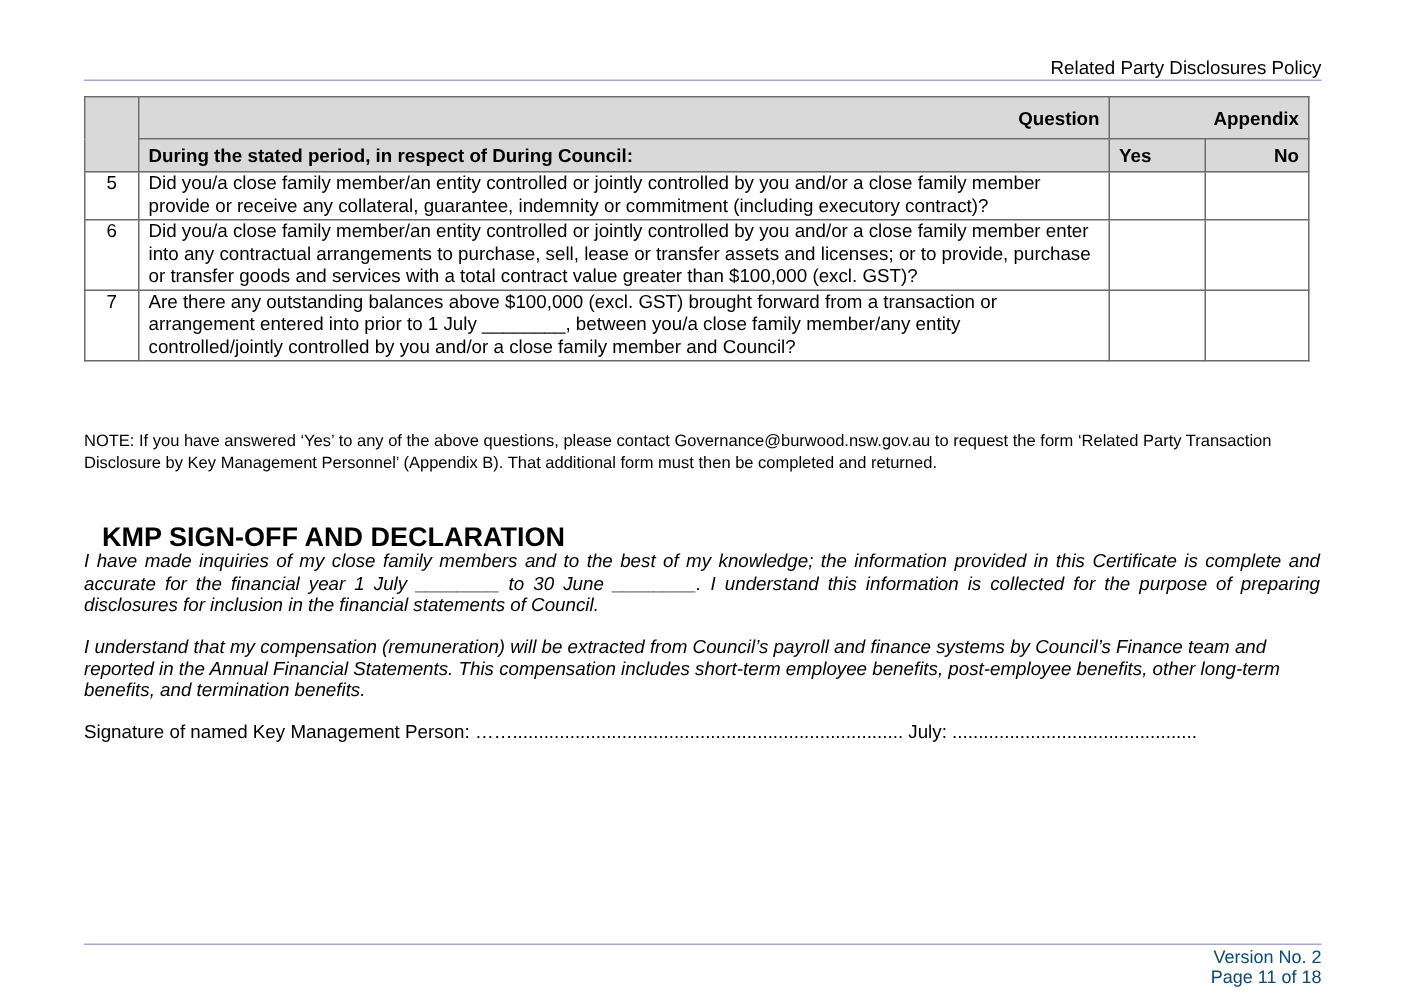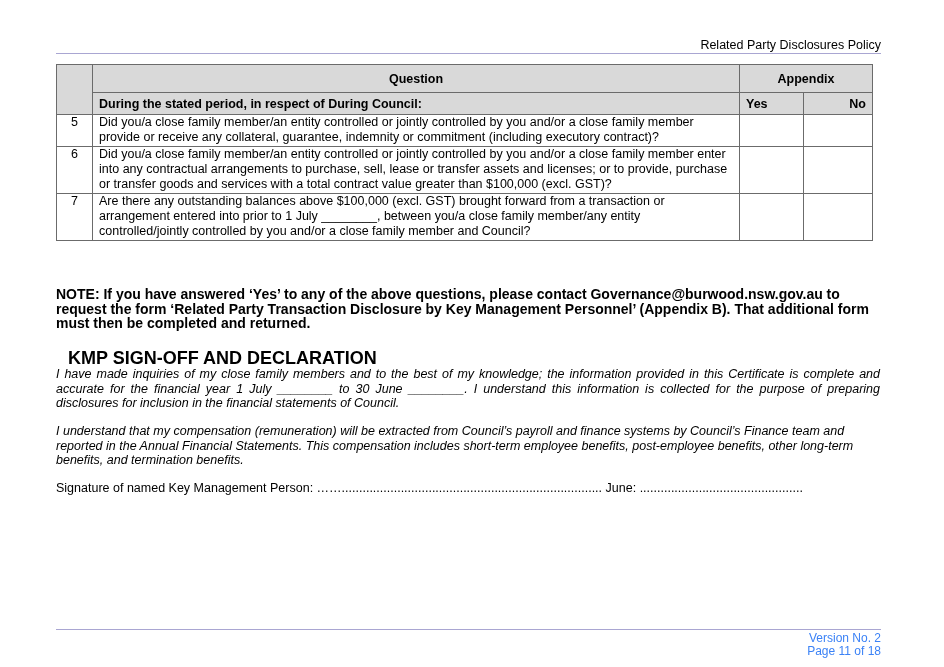--- a/index.html
+++ b/index.html
@@ -9,37 +9,37 @@
   .rule { position: absolute; left: 56px; width: 825px; height: 1px; background: #a9a6d2; }
   .rule.top { top: 53px; }
   .rule.bottom { top: 629px; }
   table.q { position: absolute; left: 56px; top: 64px; width: 817px; border-collapse: collapse;
             font-size: 12.5px; }
   table.q td, table.q th { border: 1px solid #6b6b6b; padding: 0 6px; vertical-align: top; }
   table.q th { background: #d9d9d9; font-weight: bold; }
   .c-num { width: 23px; text-align: center; }
   .c-yes { width: 51px; text-align: left; }
   .c-no { width: 56px; text-align: right; }
-  tr.h1 th { height: 27px; vertical-align: middle; text-align: center; }
+  tr.h1 th { height: 27px; vertical-align: middle; text-align: right; }
   tr.h2 th { height: 21px; vertical-align: middle; }
   tr.h2 th.sub { text-align: left; }
   td.qtext { line-height: 15px; padding-top: 4px; padding-bottom: 4px; }
   td.num { text-align: center; padding-top: 4px; }
   tr.r5 td { height: 31px; }
   tr.r6 td { height: 46px; }
   tr.r7 td { height: 46px; }
-  .note { position: absolute; left: 56px; top: 287px; width: 824px; font-size: 14px;
-          font-weight: bold; line-height: 14.5px; }
+  .note { position: absolute; left: 56px; top: 287px; width: 824px; font-size: 11px;
+          font-weight: normal; line-height: 14.5px; }
   .kmp-heading { position: absolute; left: 56px; top: 348px; font-size: 18px; font-weight: bold; margin-left: 12px; }
   .para { position: absolute; left: 56px; width: 824px; font-size: 12.5px; line-height: 14.5px; font-style: italic; }
   .para.p1 { top: 367px; text-align: justify; }
   .para.p2 { top: 424px; }
   .sig { position: absolute; left: 56px; top: 481px; font-size: 12.5px; white-space: nowrap; }
   .footer { position: absolute; right: 63px; top: 632px; text-align: right; font-size: 12px;
-            color: #3b82f6; line-height: 13px; }
+            color: #0c4a6e; line-height: 13px; }
 </style>
 </head>
 <body>
 
 <div class="header-title">Related Party Disclosures Policy</div>
 <div class="rule top"></div>
 
 <table class="q">
   <tbody>
       <tr class="h1">
@@ -75,21 +75,21 @@
 
 <div class="note">NOTE: If you have answered ‘Yes’ to any of the above questions, please contact Governance@burwood.nsw.gov.au to request the form ‘Related Party Transaction Disclosure by Key Management Personnel’ (Appendix B).  That additional form must then be completed and returned.</div>
 
 <div class="kmp-heading">KMP SIGN-OFF AND DECLARATION</div>
 <div class="para p1">I have made inquiries of my close family members and to the best of my knowledge; the information provided in this Certificate is complete and accurate for the financial year 1 July ________ to 30 June ________. I understand this information is collected for the purpose of preparing disclosures for inclusion in the financial statements of Council.</div>
 <div class="para p2">I understand that my compensation (remuneration) will be extracted from Council’s payroll and finance systems by Council’s Finance team and reported in the Annual Financial Statements. This compensation includes short-term employee benefits, post-employee benefits, other long-term benefits, and termination benefits.</div>
 
 <div class="sig">
   <span>Signature of named Key Management Person:</span>
   <span>……...........................................................................</span>
-  <span>June:</span>
+  <span>July:</span>
   <span>...............................................</span>
 </div>
 
 <div class="rule bottom"></div>
 <div class="footer">
   <div>Version No.  2</div>
   <div>Page 11 of 18</div>
 </div>
 
 </body></html>

